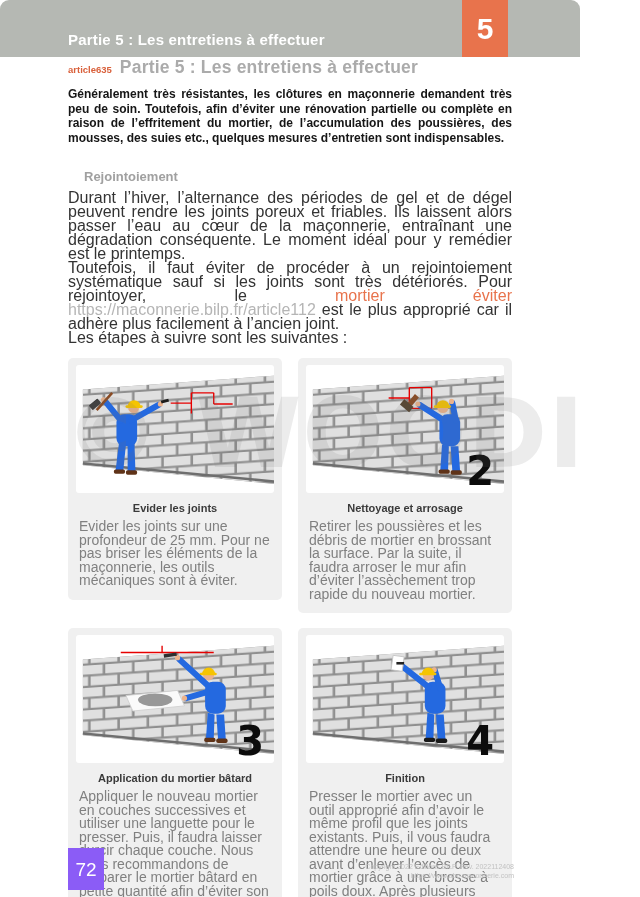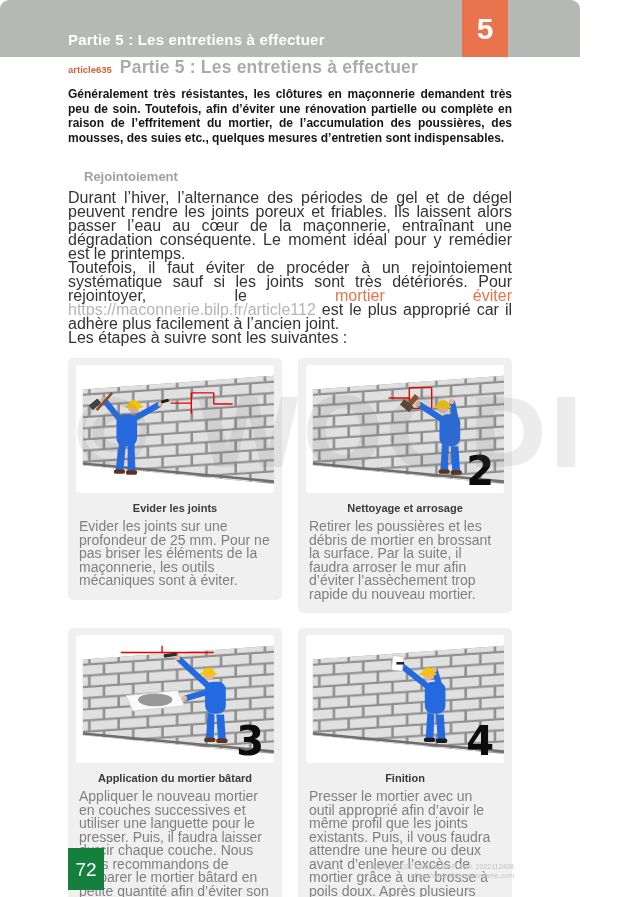--- a/index.html
+++ b/index.html
@@ -75,21 +75,21 @@
   .watermark{
     position:absolute;top:378px;left:64px;
     font-family:"DejaVu Sans", sans-serif;
     font-size:96px;font-weight:bold;color:#707070;
     opacity:.13;white-space:nowrap;letter-spacing:1px;
     pointer-events:none;z-index:30;
   }
   
   .page-number-box{
     position:absolute;left:68px;top:848px;
-    width:36px;height:42px;background:#15803d;
+    width:36px;height:42px;background:#8b5cf6;
     display:flex;align-items:center;justify-content:center;
   }
   .page-number{color:#ffffff;font-size:19px;line-height:1;}
   .copyright{
     position:absolute;right:66px;top:862px;
     text-align:right;font-size:7px;line-height:9px;color:#c2c2c2;
   }
 </style>
 </head>
 <body>

